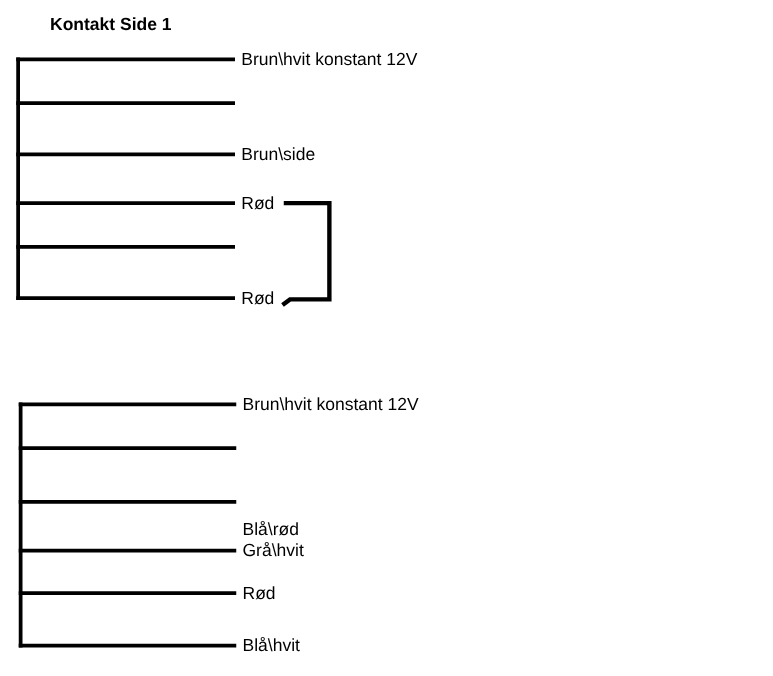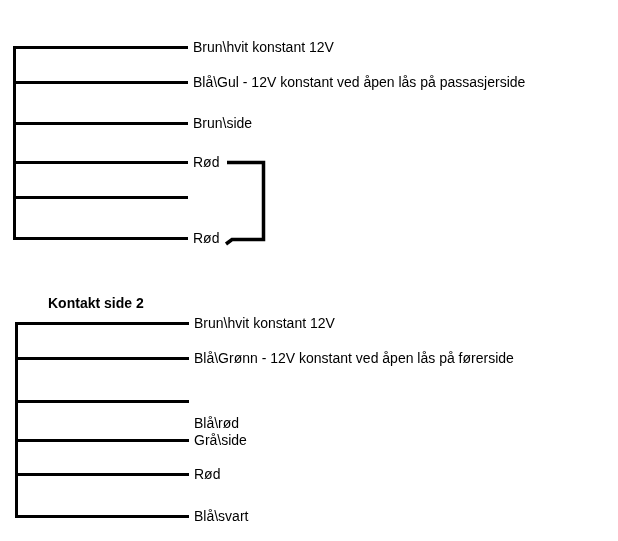--- a/index.html
+++ b/index.html
@@ -15,52 +15,50 @@
   .wire-label{
     position:absolute;font-weight:normal;font-size:14px;line-height:16px;white-space:nowrap;
   }
   .jumper{position:absolute;}
 </style>
 </head>
 <body>
 
 <div class="page">
 
+  <div class="sec-title" style="left:40px;top:11px">Kontakt Side 1</div>
 
   <div class="vline" style="left:13px;top:46px;height:194px"></div>
 
   <div class="hline" style="left:13px;top:46px;width:175px"></div>
   <div class="hline" style="left:13px;top:81px;width:175px"></div>
   <div class="hline" style="left:13px;top:122px;width:175px"></div>
   <div class="hline" style="left:13px;top:161px;width:175px"></div>
   <div class="hline" style="left:13px;top:196px;width:175px"></div>
   <div class="hline" style="left:13px;top:237px;width:175px"></div>
 
   <div class="wire-label" style="left:193px;top:39px">Brun\hvit konstant 12V</div>
-  <div class="wire-label" style="left:193px;top:74px">Blå\Gul - 12V konstant ved åpen lås på passasjerside</div>
   <div class="wire-label" style="left:193px;top:115px">Brun\side</div>
   <div class="wire-label" style="left:193px;top:154px">Rød</div>
   <div class="wire-label" style="left:193px;top:189px"></div>
   <div class="wire-label" style="left:193px;top:230px">Rød</div>
 
   <svg class="jumper" style="left:220px;top:153px" width="52" height="98" viewBox="0 0 52 98">
     <path d="M7 9.5 H43.5 V86.5 H12 L6 91" fill="none" stroke="#000" stroke-width="3.5"></path>
   </svg>
 
-  <div class="sec-title" style="left:48px;top:295px">Kontakt side 2</div>
 
   <div class="vline" style="left:15px;top:322px;height:196px"></div>
 
   <div class="hline" style="left:15px;top:322px;width:174px"></div>
   <div class="hline" style="left:15px;top:357px;width:174px"></div>
   <div class="hline" style="left:15px;top:400px;width:174px"></div>
   <div class="hline" style="left:15px;top:439px;width:174px"></div>
   <div class="hline" style="left:15px;top:473px;width:174px"></div>
   <div class="hline" style="left:15px;top:515px;width:174px"></div>
 
   <div class="wire-label" style="left:194px;top:315px">Brun\hvit konstant 12V</div>
-  <div class="wire-label" style="left:194px;top:350px">Blå\Grønn - 12V konstant ved åpen lås på førerside</div>
   <div class="wire-label" style="left:194px;top:415px">Blå\rød</div>
-  <div class="wire-label" style="left:194px;top:432px">Grå\side</div>
+  <div class="wire-label" style="left:194px;top:432px">Grå\hvit</div>
   <div class="wire-label" style="left:194px;top:466px">Rød</div>
-  <div class="wire-label" style="left:194px;top:508px">Blå\svart</div>
+  <div class="wire-label" style="left:194px;top:508px">Blå\hvit</div>
 
 </div>
 
 </body></html>

